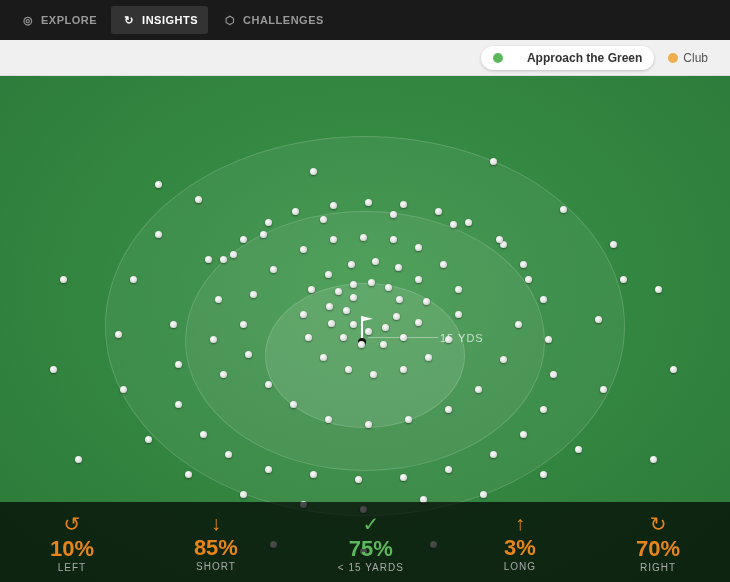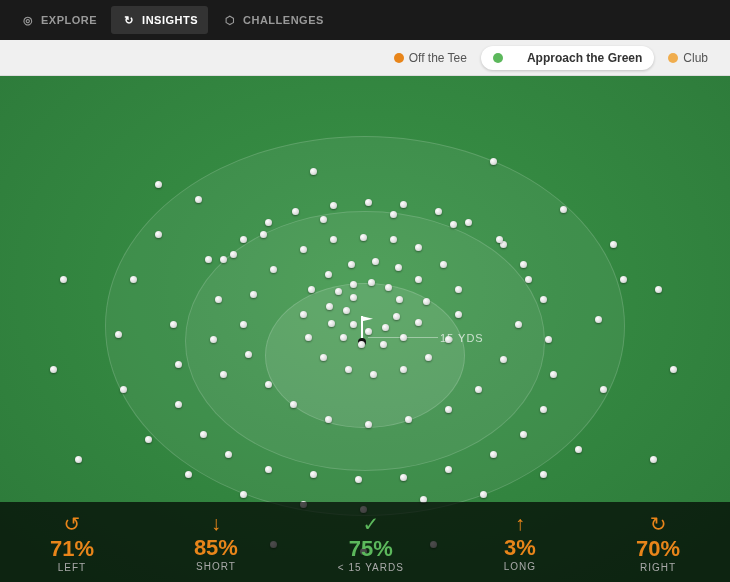--- a/index.html
+++ b/index.html
@@ -255,24 +255,20 @@
       <span>INSIGHTS</span>
     </div>
     <div class="nav-item">
       <span class="nav-icon">⬡</span>
       <span>CHALLENGES</span>
     </div>
   </div>
 </div>
 
 <div class="tab-bar">
-  <div class="tab">
-    <div class="tab-dot orange"></div>
-    <span>Off the Tee</span>
-  </div>
   <div class="tab active">
     <div class="tab-dot green"></div>
     <span>Approach the Green</span>
   </div>
   <div class="tab">
     <div class="tab-dot yellow"></div>
     <span>Club</span>
   </div>
 </div>
 
@@ -415,21 +411,21 @@
       <div class="ball" style="left: 240px; top: 160px;"></div>
       <div class="ball" style="left: 220px; top: 180px;"></div>
       <div class="ball" style="left: 270px; top: 465px;"></div>
       <div class="ball" style="left: 360px; top: 472px;"></div>
       <div class="ball" style="left: 430px; top: 465px;"></div>
     </div>
 
   <div class="stats-bar">
     <div class="stat-item">
       <span class="stat-icon stat-orange">↺</span>
-      <span class="stat-number stat-orange">71%</span>
+      <span class="stat-number stat-orange">10%</span>
       <span class="stat-label">LEFT</span>
     </div>
     <div class="stat-item">
       <span class="stat-icon stat-orange">↓</span>
       <span class="stat-number stat-orange">85%</span>
       <span class="stat-label">SHORT</span>
     </div>
     <div class="stat-item">
       <span class="stat-icon stat-green">✓</span>
       <span class="stat-number stat-green">75%</span>

